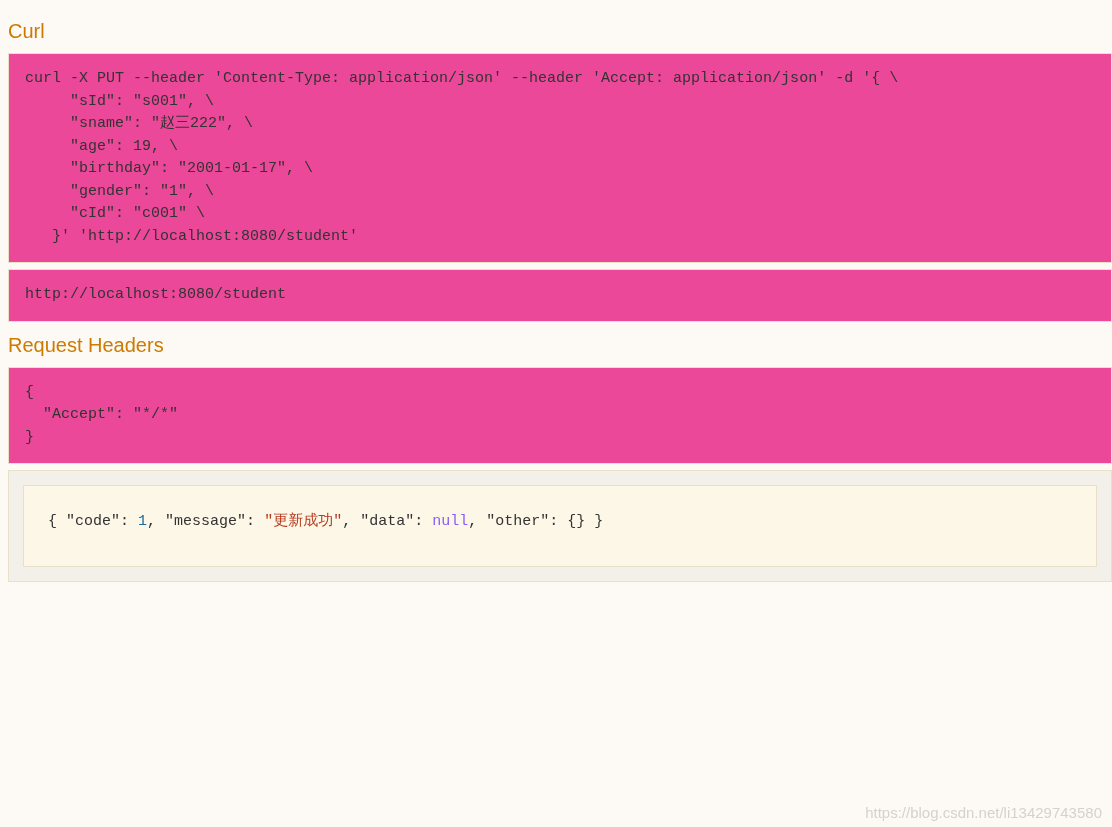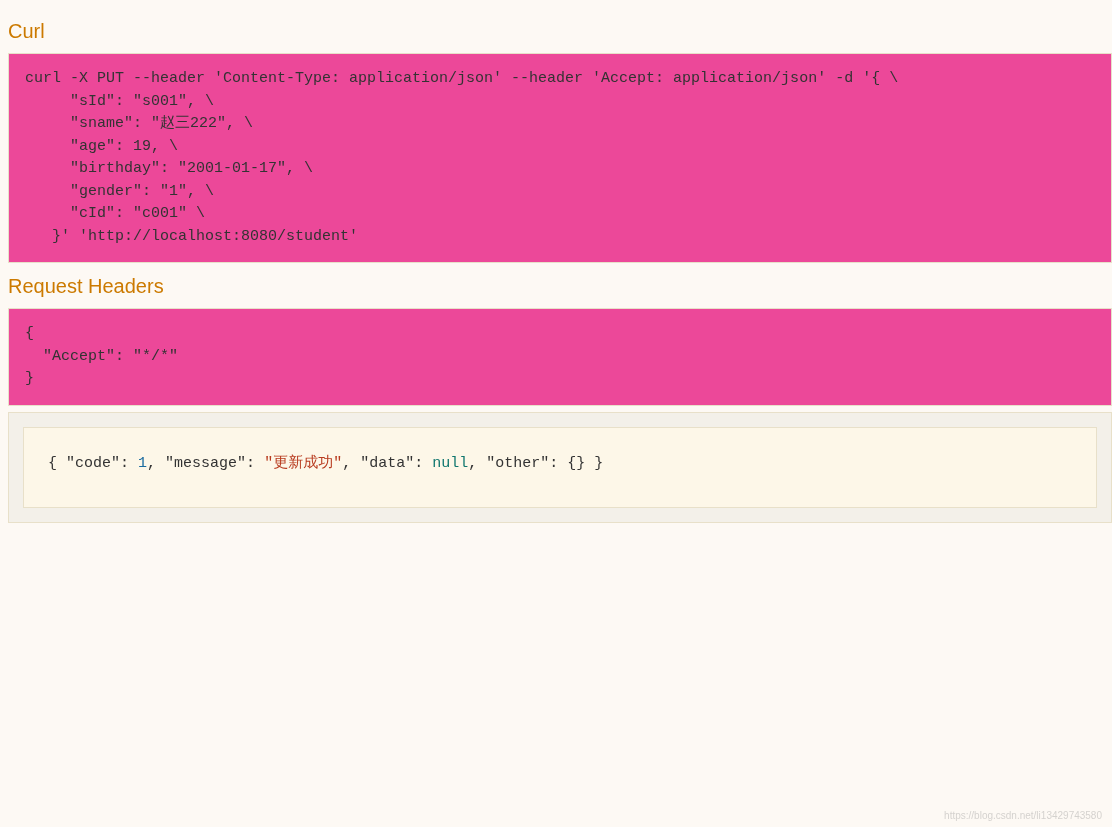--- a/index.html
+++ b/index.html
@@ -43,28 +43,28 @@
     .response-inner {
       background-color: #fdf7e8;
       border: 1px solid #e8e0c9;
       padding: 20px 24px 28px 24px;
       font-family: 'Courier New', Courier, monospace;
       font-size: 15px;
       line-height: 2.1;
       color: #333;
     }
     .json-number { color: #1a6b9f; }
-    .json-keyword { color: #0f766e; }
+    .json-keyword { color: #8b5cf6; }
     .json-string-red { color: #b83b1f; }
     .watermark {
       position: absolute;
       right: 10px;
       bottom: 6px;
       color: rgba(120,120,120,0.3);
-      font-size: 10px;
+      font-size: 15px;
       font-family: Arial, sans-serif;
       user-select: none;
       pointer-events: none;
     }
     .page-wrap {
       position: relative;
       width: 1112px;
       height: 827px;
       overflow: hidden;
     }
@@ -78,20 +78,21 @@
   <h4 class="section-title">Curl</h4>
   <pre class="code-block">curl -X PUT --header 'Content-Type: application/json' --header 'Accept: application/json' -d '{ \ 
      "sId": "s001", \ 
      "sname": "赵三222", \ 
      "age": 19, \ 
      "birthday": "2001-01-17", \ 
      "gender": "1", \ 
      "cId": "c001" \ 
    }' 'http://localhost:8080/student'</pre>
 
+  <pre class="code-block">http://localhost:8080/student</pre>
 
   <h4 class="section-title">Request Headers</h4>
   <pre class="code-block">{
   "Accept": "*/*"
 }</pre>
 
   <div class="response-outer">
     <div class="response-inner">
 <span>{</span>
   <span>"code"</span>: <span class="json-number">1</span>,

